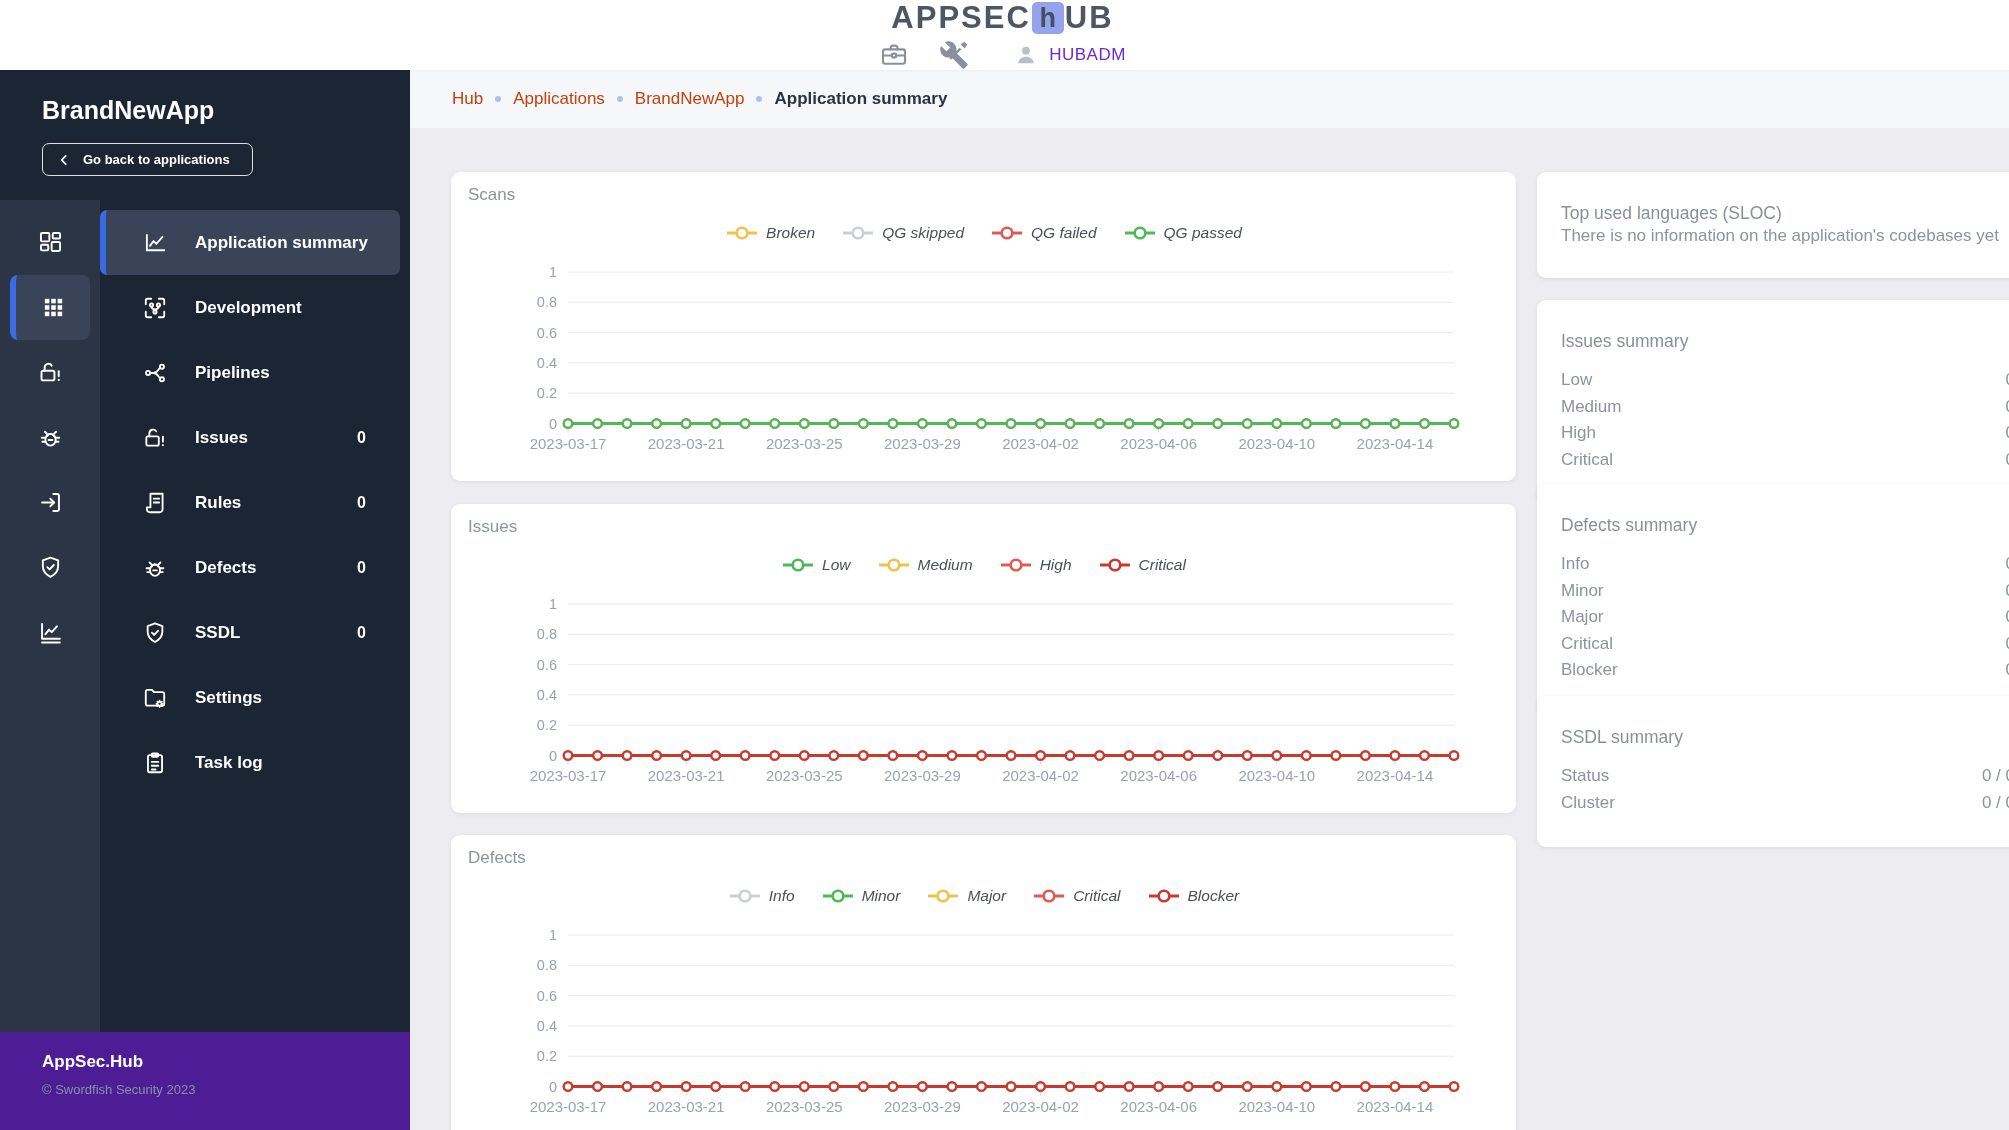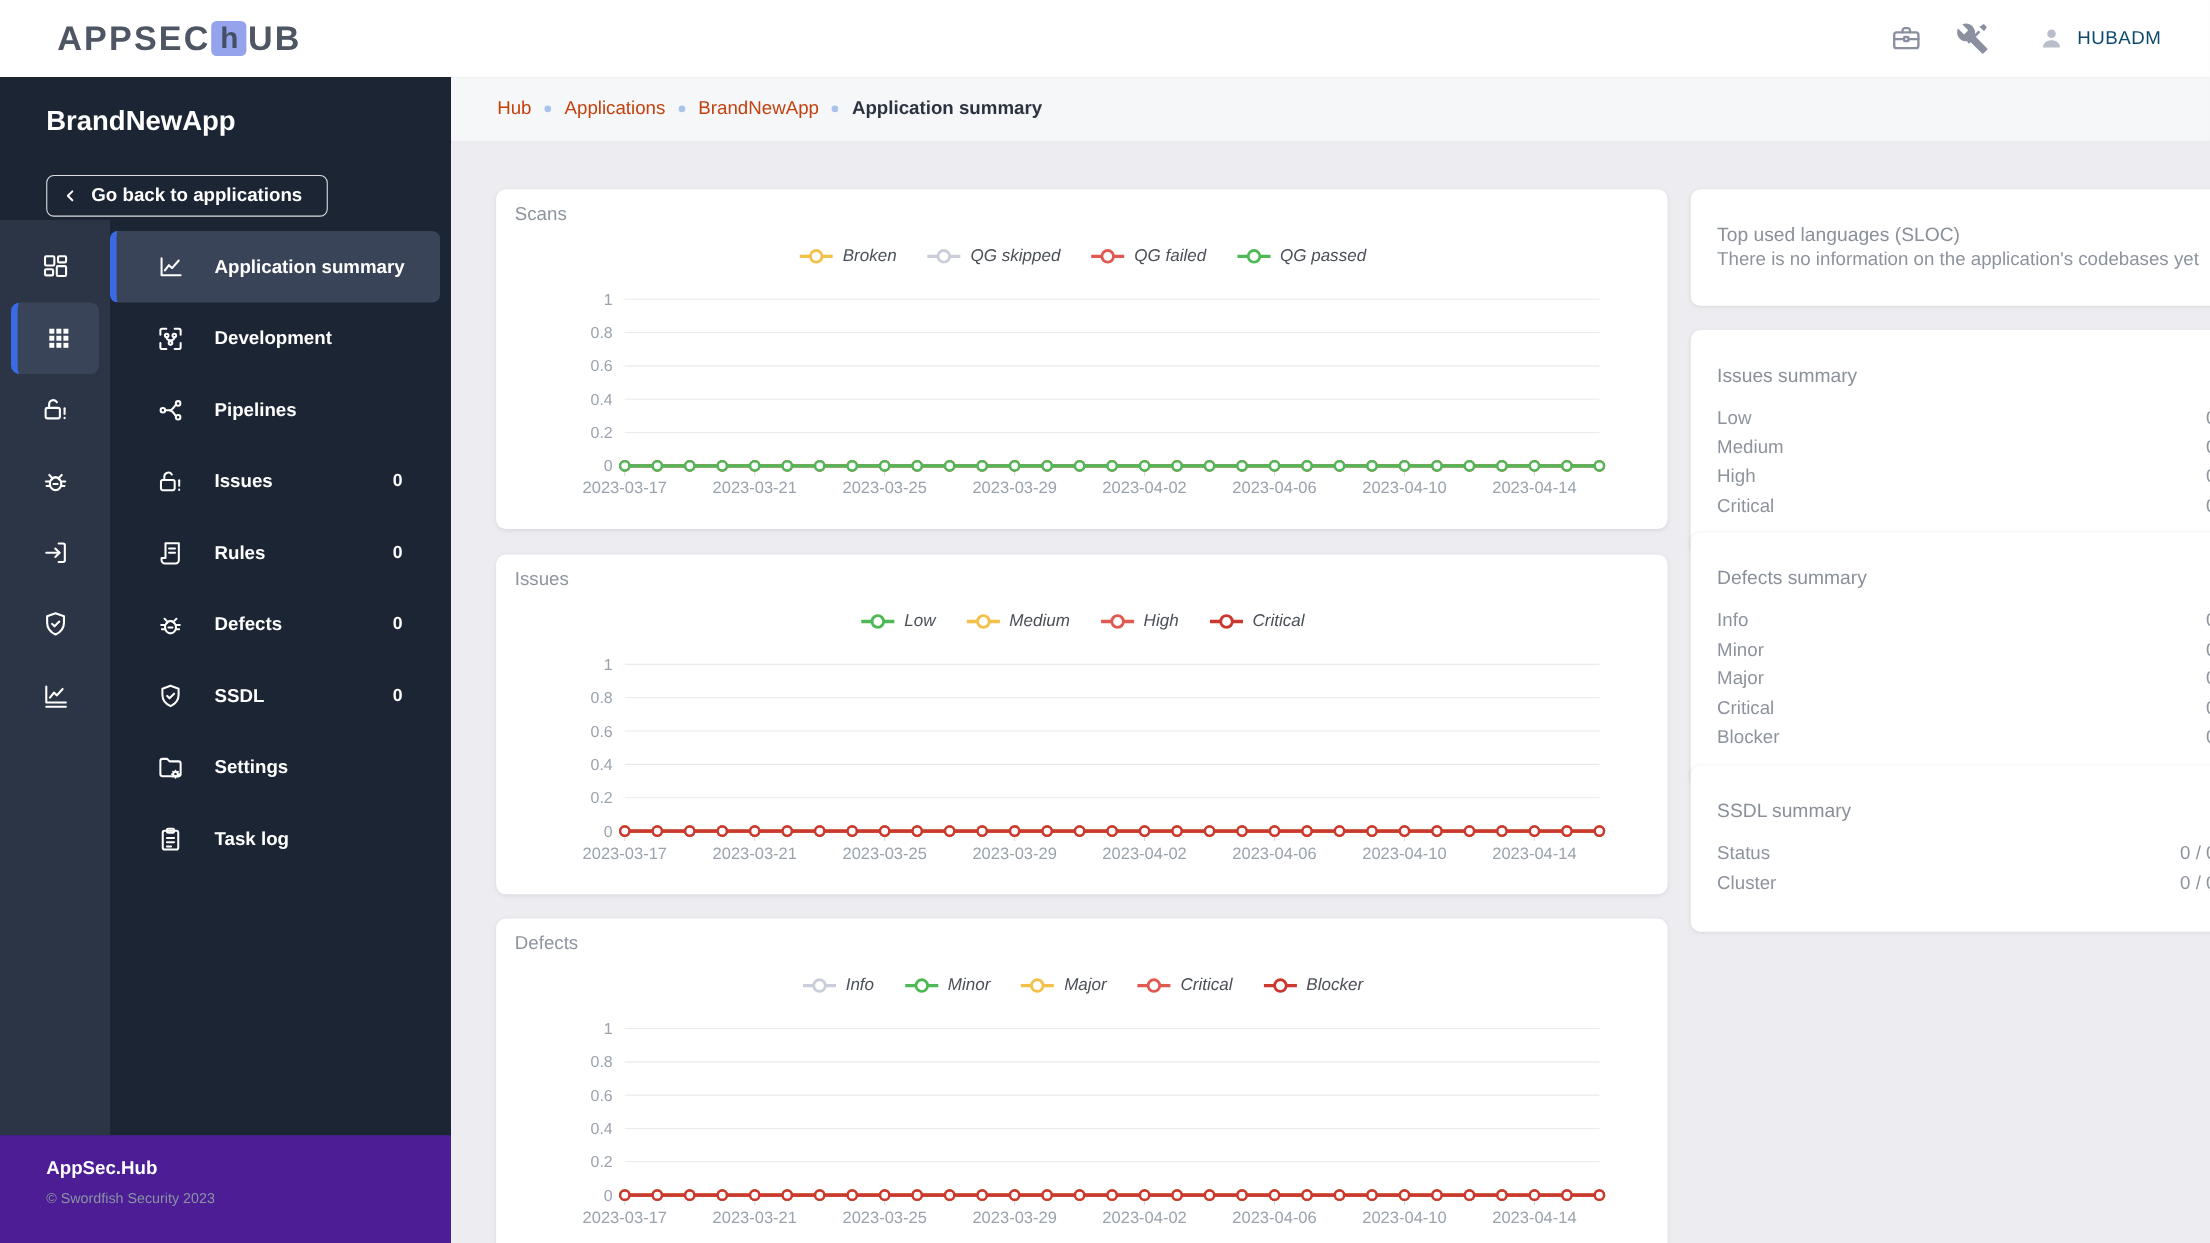--- a/index.html
+++ b/index.html
@@ -2,41 +2,41 @@
 <html><head>
 <meta charset="utf-8">
 <style>
   * { margin:0; padding:0; box-sizing:border-box; }
   html,body { width:2009px; height:1130px; overflow:hidden; background:#ededf1;
               font-family:"Liberation Sans", sans-serif; }
   .page { position:relative; width:2009px; height:1130px; }
 
   
   .header { position:absolute; left:0; top:0; width:2009px; height:70px; background:#ffffff;
-            display:flex; align-items:center; justify-content:space-between; padding:0 44px 0 52px;
-            box-shadow:0 1px 2px rgba(20,25,45,.05); z-index:5; }
+            display:flex; align-items:center; justify-content:space-between; padding:0 44px 0 40px;
+            box-shadow:0 1px 2px rgba(20,25,45,.05); z-index:5;flex-direction:column; }
   .logo { display:flex; align-items:center; font-weight:700; font-size:31px; letter-spacing:2px;
           color:#4d5662; }
   .logo-tile { display:inline-flex; align-items:center; justify-content:center; width:32px; height:32px;
                border-radius:5px; background:#94a3ec; color:#454f63; font-size:27px; font-weight:700;
                margin:0 1px; letter-spacing:0; }
   .header-right { display:flex; align-items:center; gap:30px; }
   .hicon { width:30px; height:30px; color:#8b90a0; cursor:pointer; }
   .hicon svg { width:30px; height:30px; }
   .userbox { display:flex; align-items:center; gap:10px; margin-left:14px; cursor:pointer; }
   .userbox .uicon { width:26px; height:26px; color:#b9bfca; }
-  .username { font-size:17px; color:#0c4a6e; letter-spacing:.5px; }
+  .username { font-size:17px; color:#6d28d9; letter-spacing:.5px; }
 
   
   .sidebar { position:absolute; left:0; top:70px; width:410px; height:1060px; background:#1c2534; }
   .sb-head { padding:26px 0 0 42px; height:130px; }
   .sb-title { color:#fff; font-size:25px; font-weight:700; }
-  .back-btn { margin-top:34px; display:inline-flex; align-items:center; gap:12px;
+  .back-btn { margin-top:18px; display:inline-flex; align-items:center; gap:12px;
               border:1px solid rgba(255,255,255,.85); border-radius:7px; padding:8px 22px 8px 14px;
-              color:#fff; font-size:17px; font-weight:700; cursor:pointer; background:transparent; }
+              color:#fff; font-size:13px; font-weight:700; cursor:pointer; background:transparent; }
   .back-btn svg { width:14px; height:14px; }
   .sb-body { position:absolute; top:130px; left:0; right:0; bottom:98px; display:flex; }
   .rail { width:100px; background:#2c3545; padding-top:10px; }
   .rail-item { height:65px; display:flex; align-items:center; justify-content:center; cursor:pointer; position:relative; }
   .rail-item svg { width:27px; height:27px; color:#ffffff; }
   .rail-item.active { margin:0 10px; border-radius:8px; background:#3a4458; border-left:6px solid #3a6be4; }
   .menu { flex:1; padding-top:10px; }
   .menu-item { height:65px; display:flex; align-items:center; cursor:pointer;
                border-left:6px solid transparent; margin-right:10px; border-radius:7px; }
   .menu-item.active { background:#3a4458; border-left-color:#3a6be4; }

